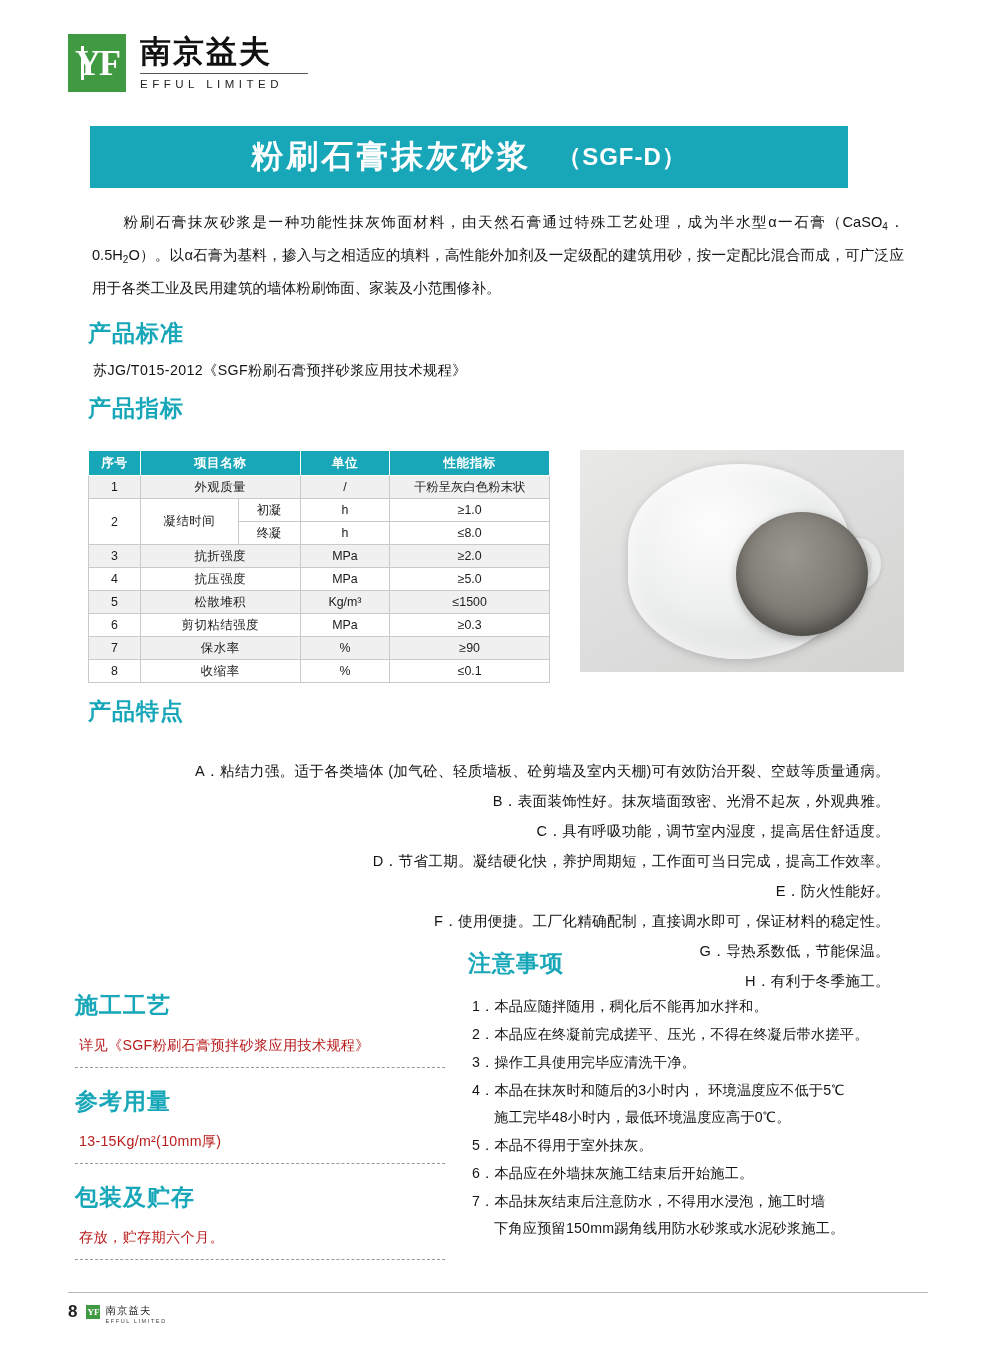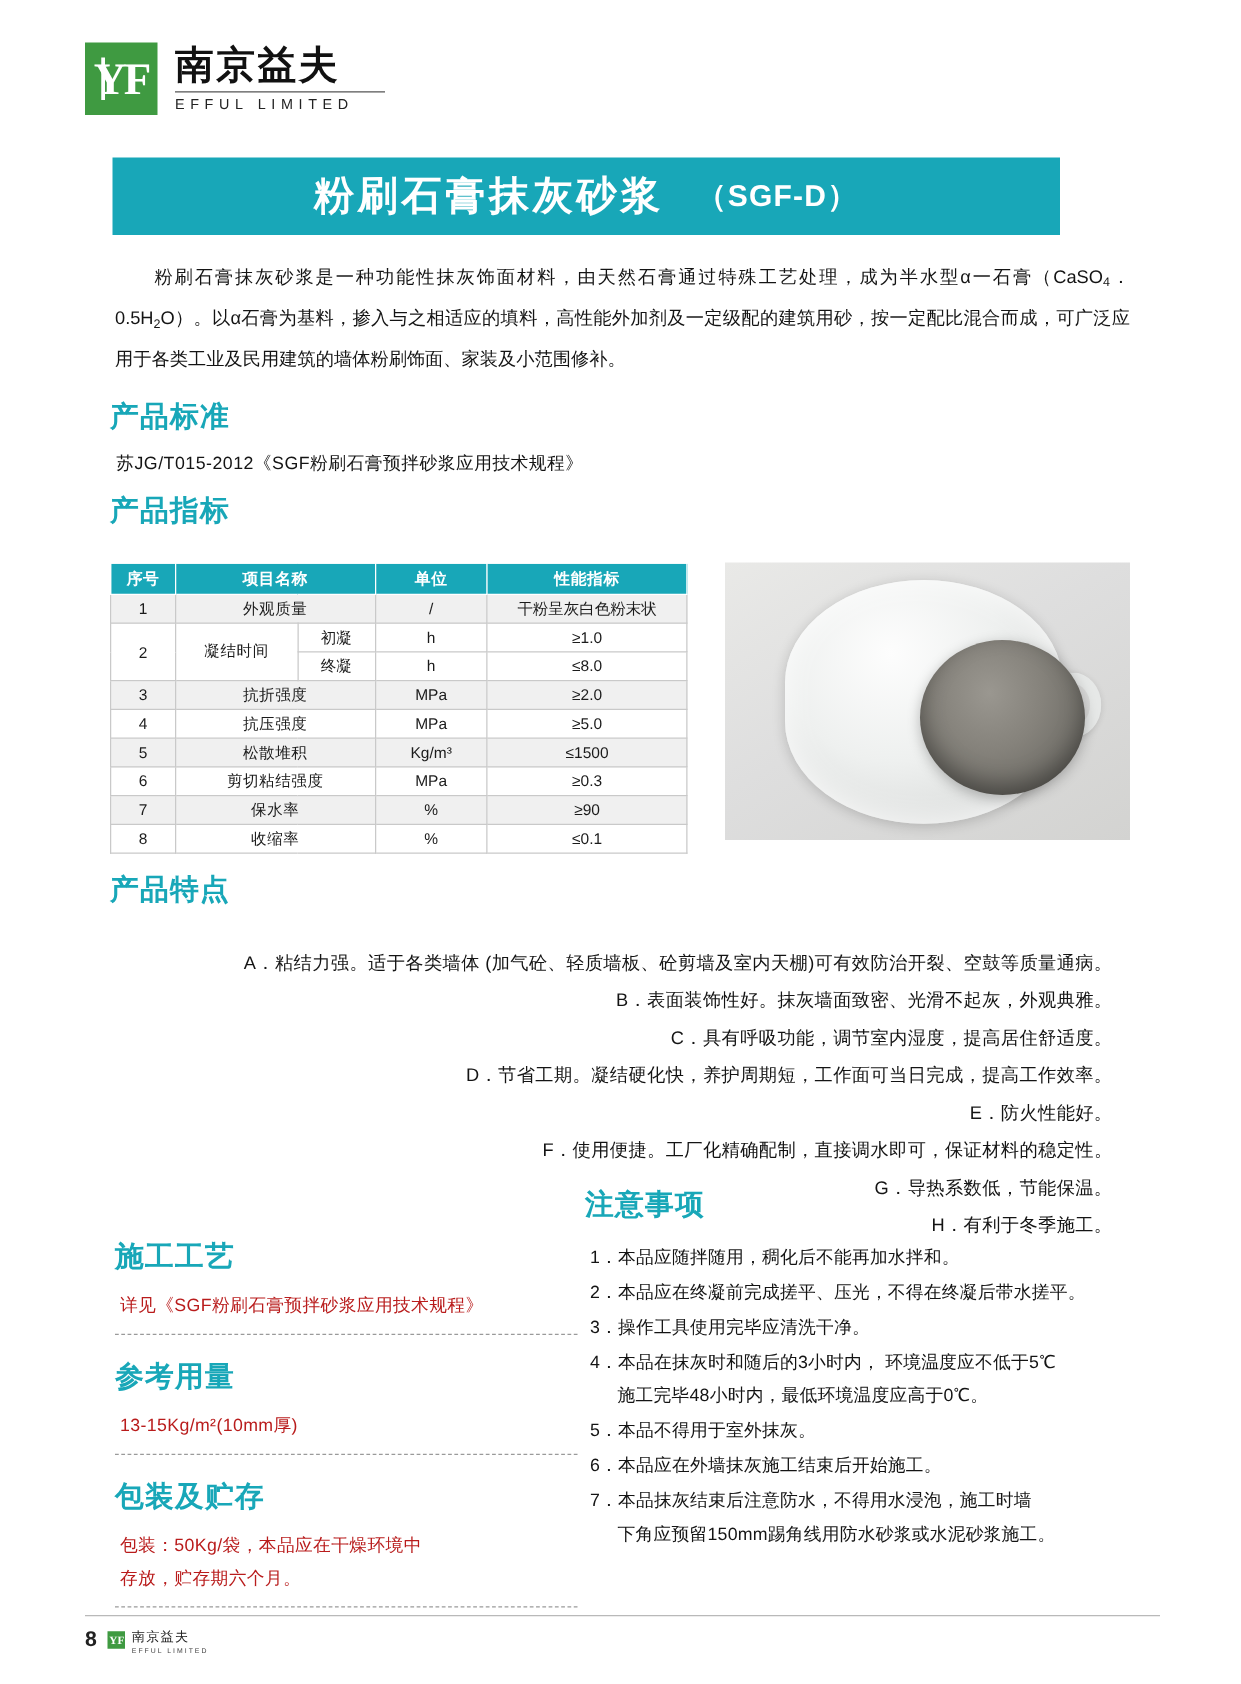--- a/index.html
+++ b/index.html
@@ -208,21 +208,21 @@
   }
   .feat-list li {
     list-style: none;
     font-size: 14.6px;
     line-height: 30px;
     color: #141414;
     letter-spacing: 0.3px;
   }
 
   
-  .col-left { position: absolute; left: 92px; top: 990px; width: 370px; }
+  .col-left { position: absolute; left: 75px; top: 990px; width: 370px; }
   .col-right { position: absolute; left: 468px; top: 948px; width: 440px; }
 
   .blk { margin-bottom: 6px; }
   .blk .sec-h { display: block; margin-bottom: 11px; }
   .blk .body {
     font-size: 14.2px;
     line-height: 26px;
     color: #b91c1c;
     padding-left: 4px;
     letter-spacing: 0.3px;
@@ -400,21 +400,20 @@
       <div class="body">详见《SGF粉刷石膏预拌砂浆应用技术规程》</div>
       <div class="dashline"></div>
     </div>
     <div class="blk">
       <span class="sec-h">参考用量</span>
       <div class="body">13-15Kg/m²(10mm厚)</div>
       <div class="dashline"></div>
     </div>
     <div class="blk">
       <span class="sec-h">包装及贮存</span>
-      <div class="body">包装：50Kg/袋，本品应在干燥环境中</div>
       <div class="body">存放，贮存期六个月。</div>
       <div class="dashline"></div>
     </div>
   </div>
 
   <div class="col-right">
     <span class="sec-h">注意事项</span>
     <ul class="notes" style="margin-top:14px;padding-left:4px">
       <li><span>1．本品应随拌随用，稠化后不能再加水拌和。</span></li>
       <li><span>2．本品应在终凝前完成搓平、压光，不得在终凝后带水搓平。</span></li>

